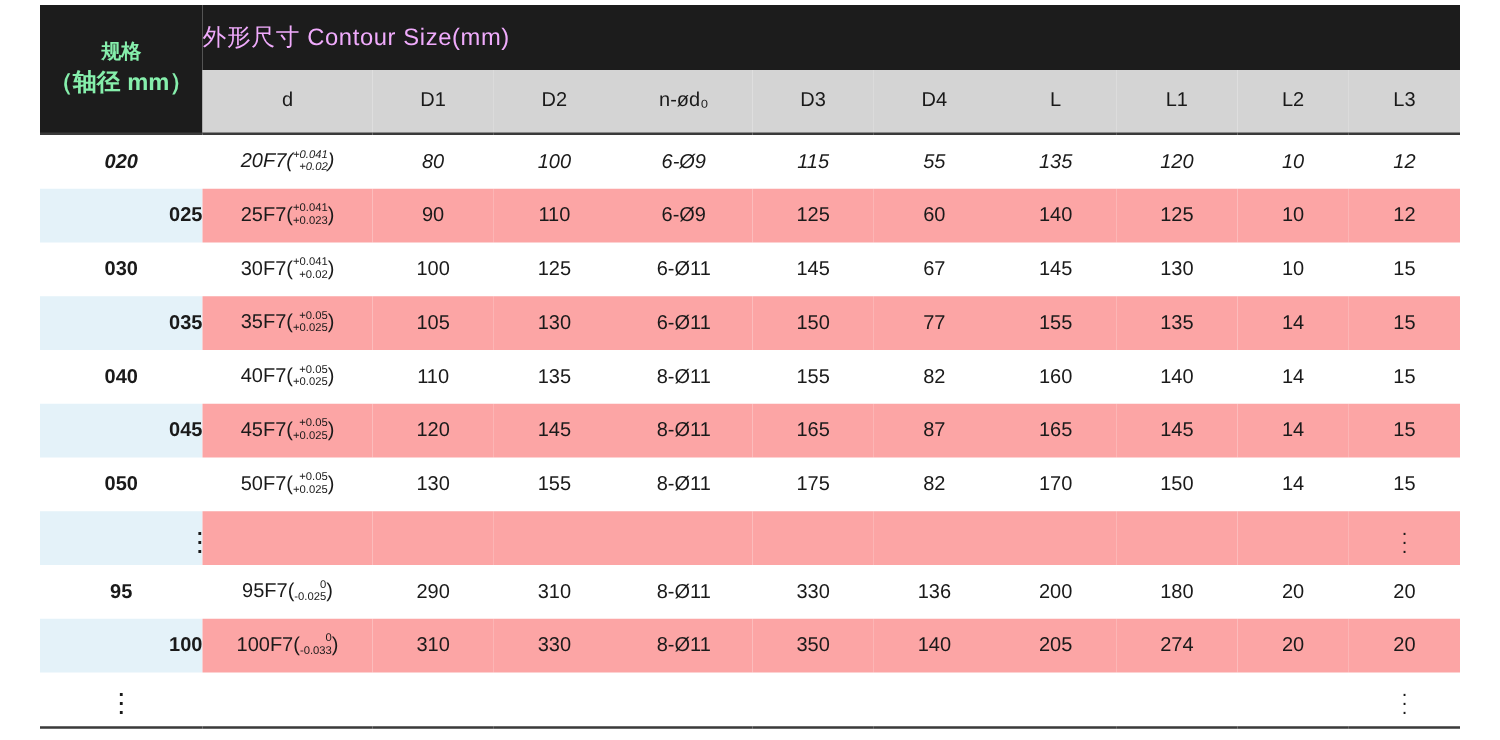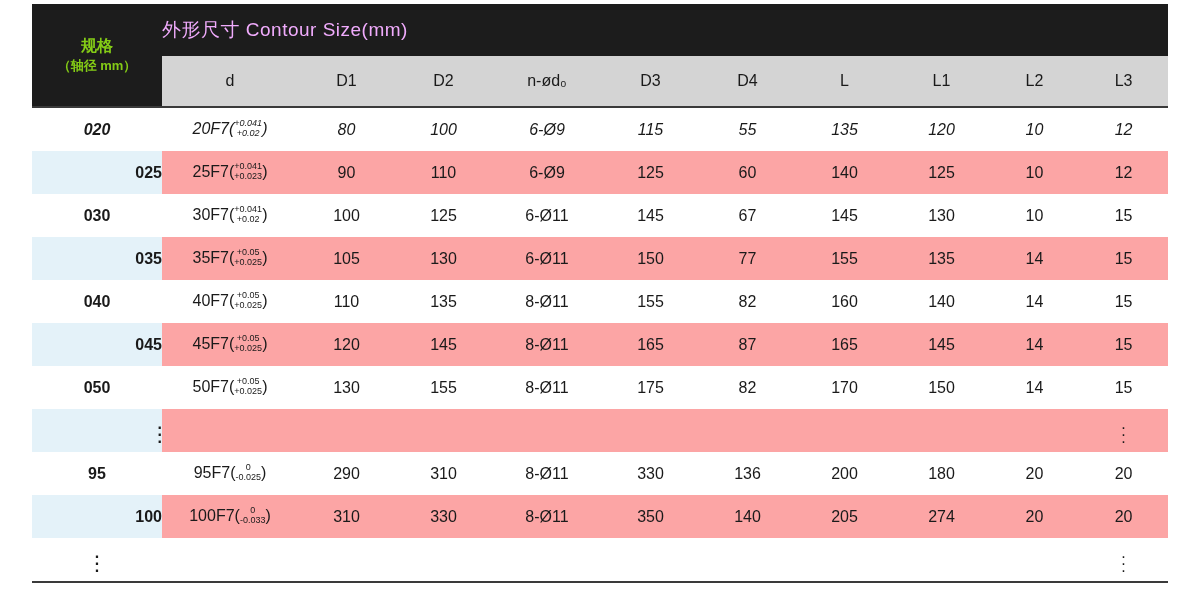--- a/index.html
+++ b/index.html
@@ -25,30 +25,30 @@
     border-collapse: collapse;
     table-layout: fixed;
   }
   
   thead th {
     font-weight: bold;
     padding: 0;
   }
   th.corner {
     background: #1c1c1c;
-    color: #84cc16;
+    color: #86efac;
     width: 130px;
     font-size: 16px;
     line-height: 1.45;
     vertical-align: middle;
     text-align: center;
     padding: 6px 4px;
   }
   th.corner .l1 { display: block; }
-  th.corner .l2 { display: block; font-size: 13px; }
+  th.corner .l2 { display: block; font-size: 19px; }
   th.group {
     background: #1c1c1c;
     color: #f0abfc;
     font-size: 19px;
     font-weight: normal;
     height: 52px;
     text-align: left;
     vertical-align: middle;
     letter-spacing: .5px;
   }
@@ -84,21 +84,21 @@
   }
   td.dcell {
     font-size: 16px;
     white-space: nowrap;
   }
   .tol {
     display: inline-block;
     vertical-align: middle;
     font-size: 9px;
     line-height: 1.05;
-    text-align: center;
+    text-align: right;
     margin: 0 0px;
     position: relative;
     top: -1px;
   }
   .tol span { display: block; }
   .paren { font-size: 16px; }
   .dots {
     font-size: 20px;
     line-height: 10px;
     letter-spacing: 0;

